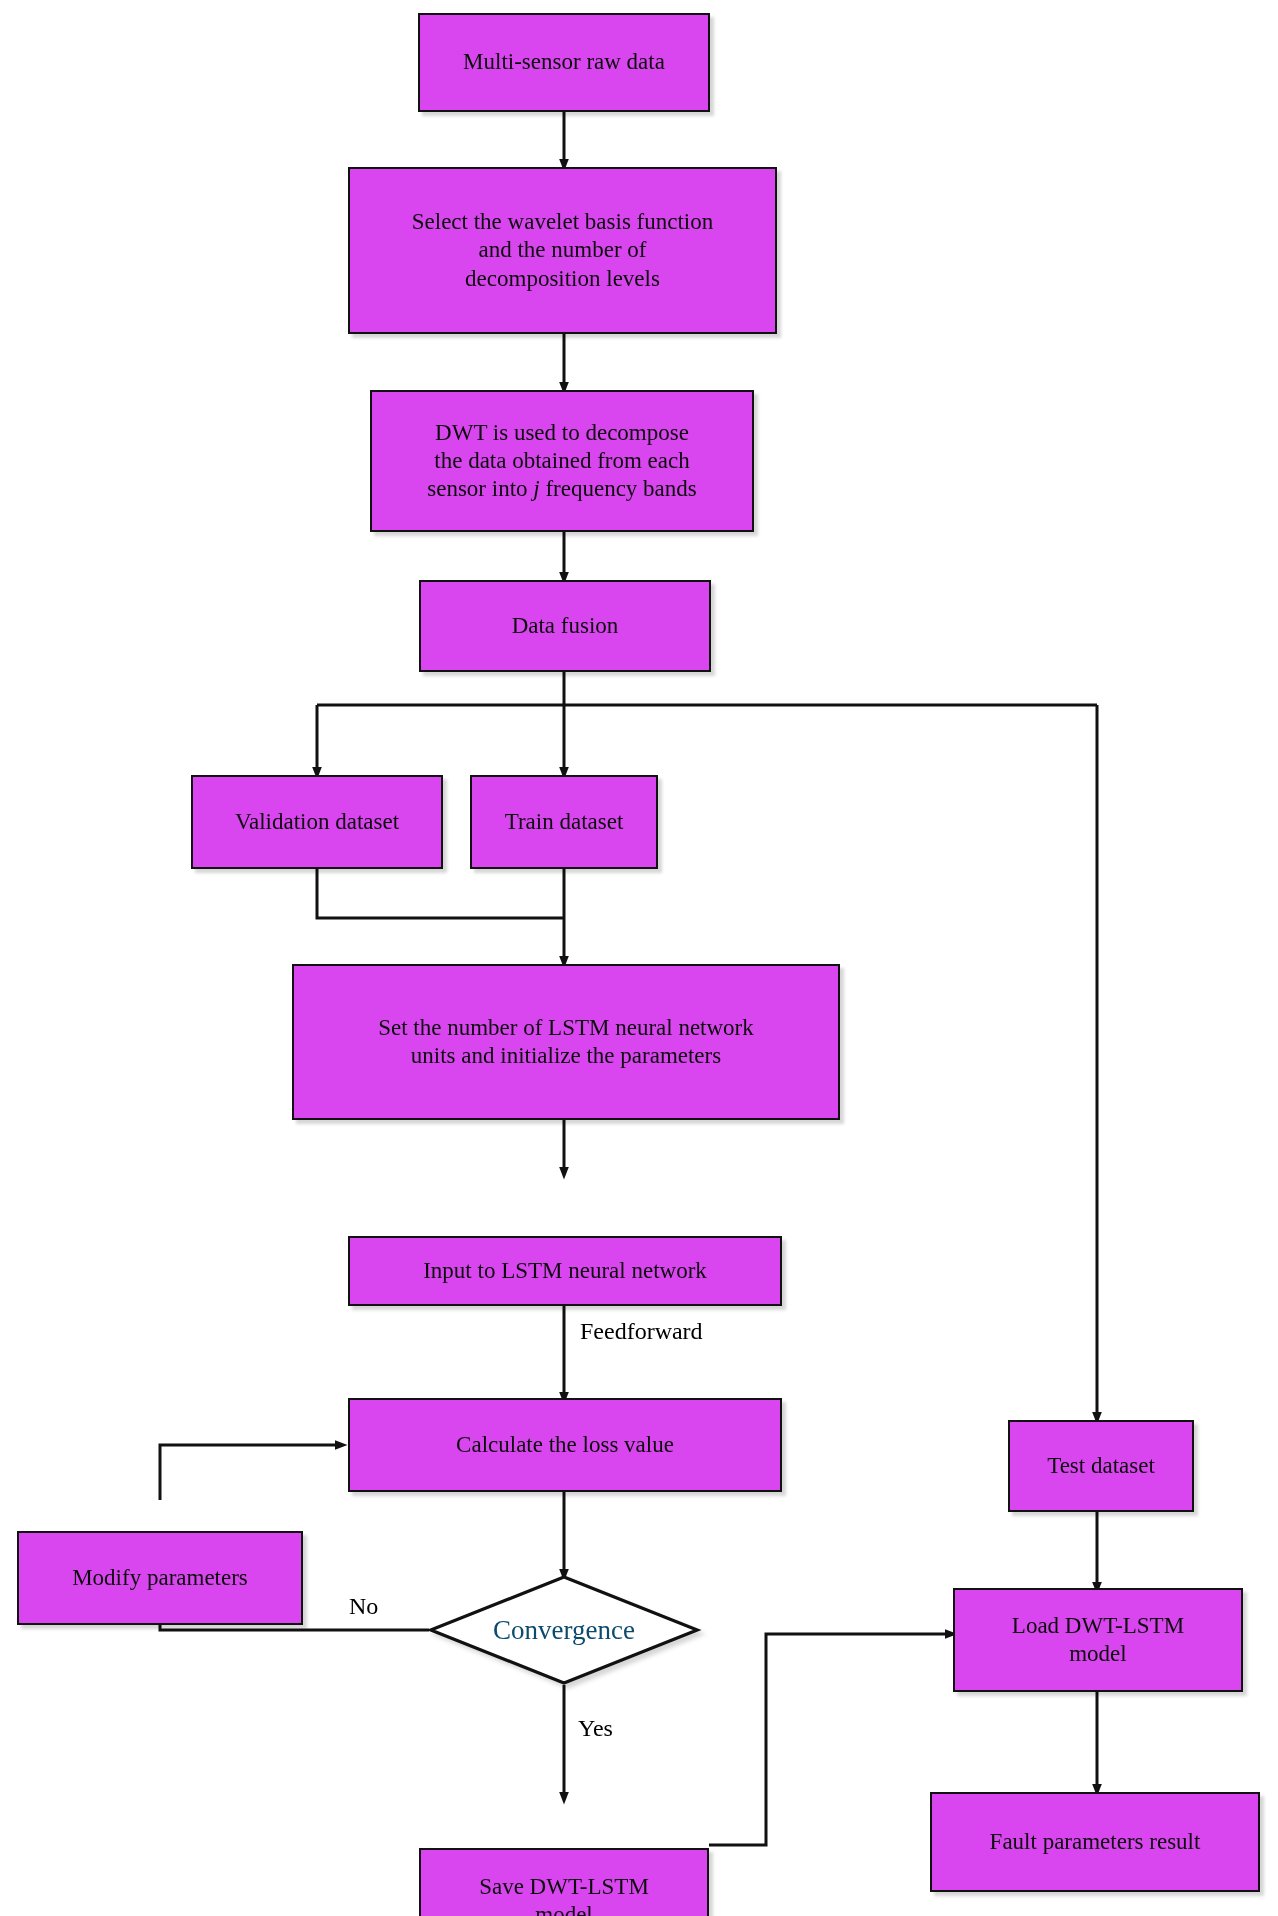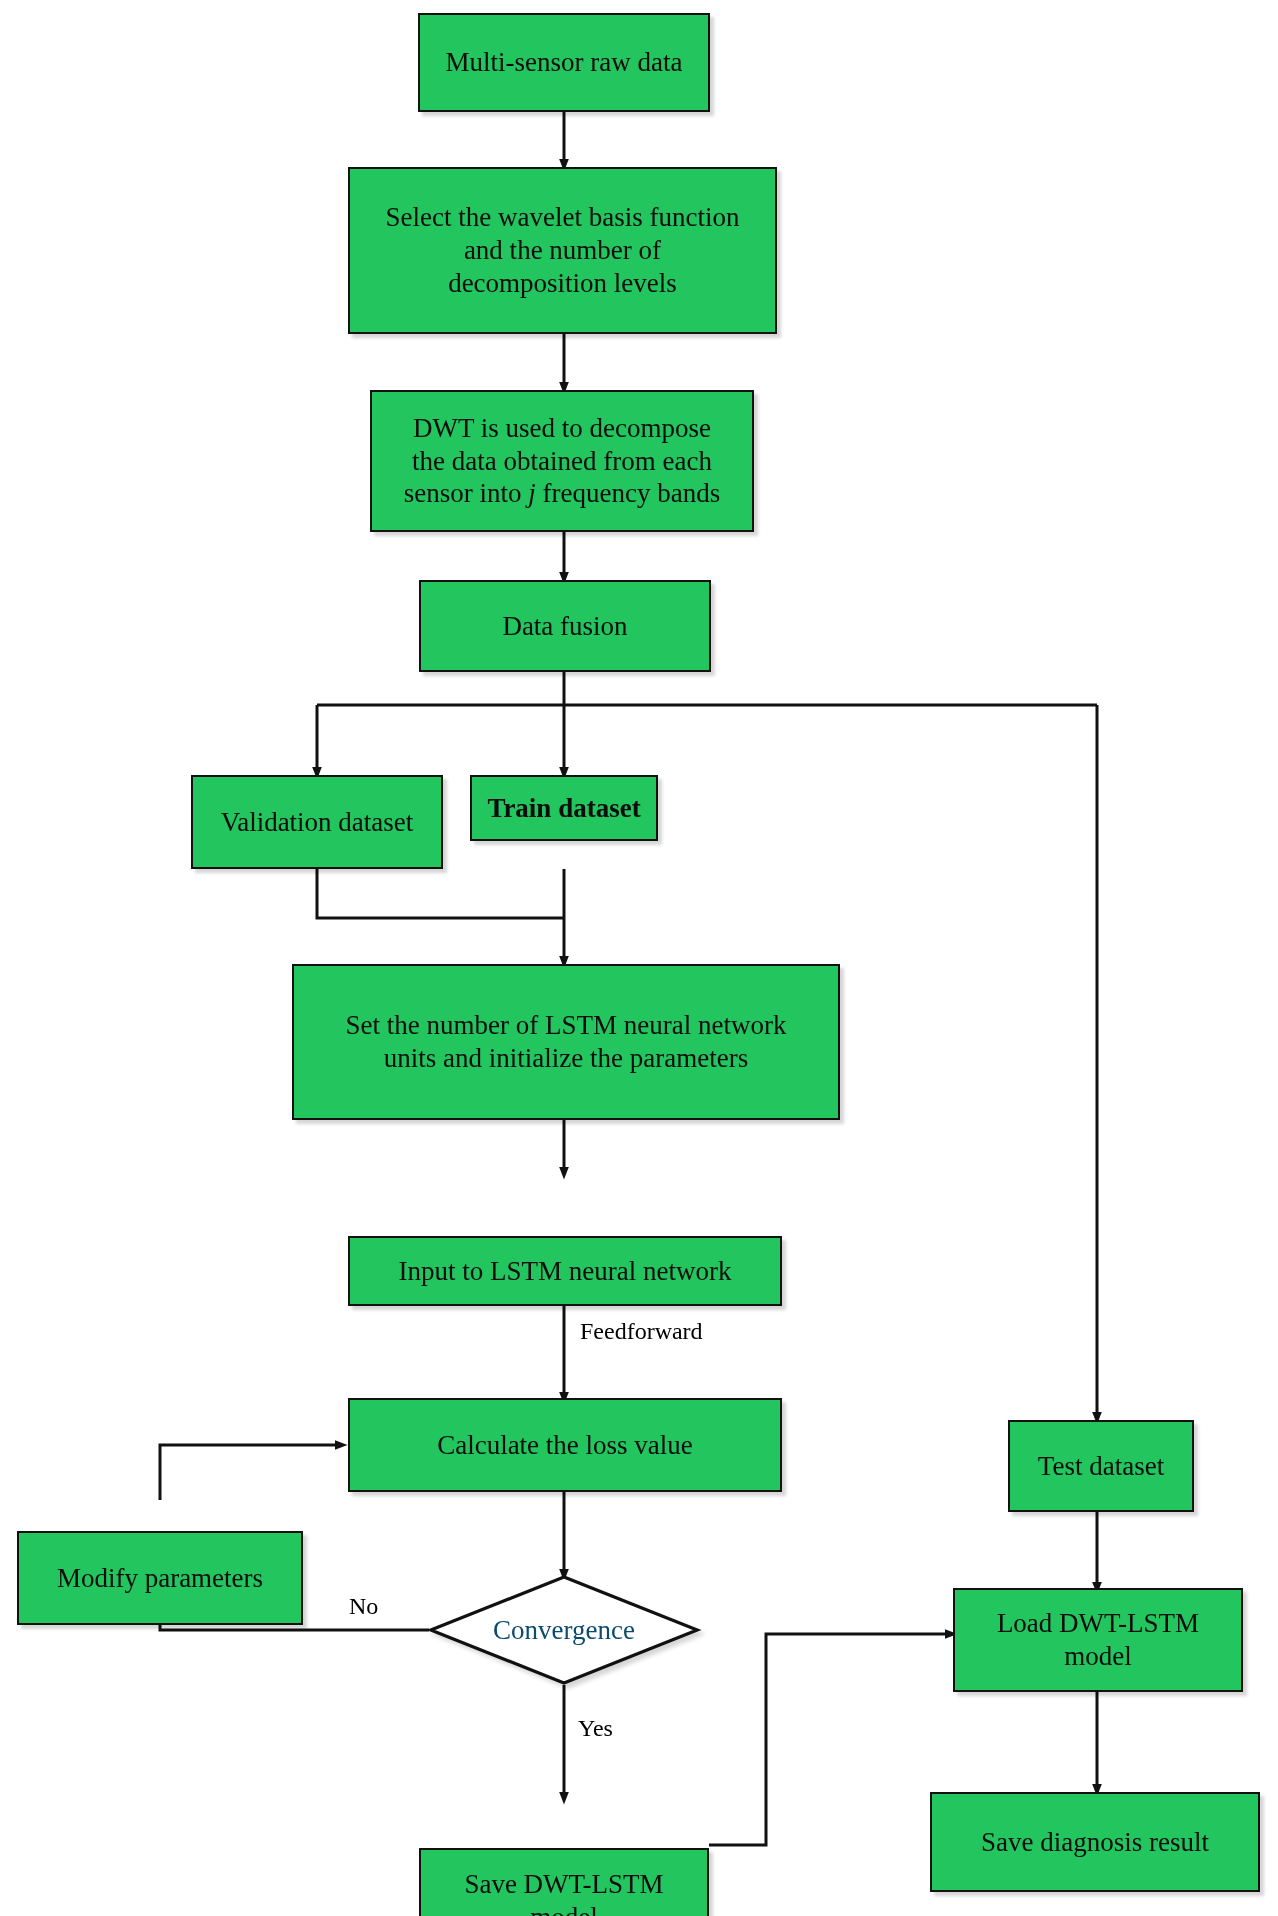--- a/index.html
+++ b/index.html
@@ -12,27 +12,27 @@
     width: 1278px;
     height: 1916px;
     background: #ffffff;
     font-family: "Liberation Serif", "DejaVu Serif", serif;
     overflow: hidden;
   }
   .node {
     position: absolute;
     box-sizing: border-box;
     border: 2.5px solid #111111;
-    background: #22c55e;
+    background: #d946ef;
     display: flex;
     align-items: center;
     justify-content: center;
     text-align: center;
     color: #0d0d0d;
-    font-size: 27px;
+    font-size: 23px;
     line-height: 1.22;
     padding: 8px 8px;
     box-shadow: 4px 4px 3px rgba(0,0,0,0.16);
     white-space: pre-line;
   }
   .diamond-wrap {
     position: absolute;
   }
   .diamond-wrap svg {
     position: absolute;
@@ -128,21 +128,21 @@
   <div class="node" style="left:370px; top:390px; width:384px; height:142px;">
     <span><span>DWT is used to decompose
 the data obtained from each
 sensor into </span><span class="italic-j">j</span><span> frequency bands</span></span>
   </div>
 
   <div class="node" style="left:419px; top:580px; width:292px; height:92px;">Data fusion</div>
 
   <div class="node" style="left:191px; top:775px; width:252px; height:94px;">Validation dataset</div>
 
-  <div class="node" style="left:470px; top:775px; width:188px; height:66px;font-weight:bold;">Train dataset</div>
+  <div class="node" style="left:470px; top:775px; width:188px; height:94px;">Train dataset</div>
 
   <div class="node" style="left:1008px; top:1420px; width:186px; height:92px;">Test dataset</div>
 
   <div class="node" style="left:292px; top:964px; width:548px; height:156px;">Set the number of LSTM neural network
 units and initialize the parameters</div>
 
   <div class="node" style="left:348px; top:1218px; width:434px; height:70px;margin-top:18px;">Input to LSTM neural network</div>
 
   <div class="node" style="left:348px; top:1398px; width:434px; height:94px;">Calculate the loss value</div>
 
@@ -154,21 +154,21 @@
     </svg>
     <div class="diamond-label">Convergence</div>
   </div>
 
   <div class="node" style="left:419px; top:1800px; width:290px; height:106px;margin-top:48px;">Save DWT-LSTM
 model</div>
 
   <div class="node" style="left:953px; top:1588px; width:290px; height:104px;">Load DWT-LSTM
 model</div>
 
-  <div class="node" style="left:930px; top:1792px; width:330px; height:100px;">Save diagnosis result</div>
+  <div class="node" style="left:930px; top:1792px; width:330px; height:100px;">Fault parameters result</div>
 
   <div class="edge-label" style="left:580px; top:1318px;">Feedforward</div>
 
   <div class="edge-label" style="left:349px; top:1593px;">No</div>
 
   <div class="edge-label" style="left:578px; top:1715px;">Yes</div>
 
 </div>
 
 </body></html>

